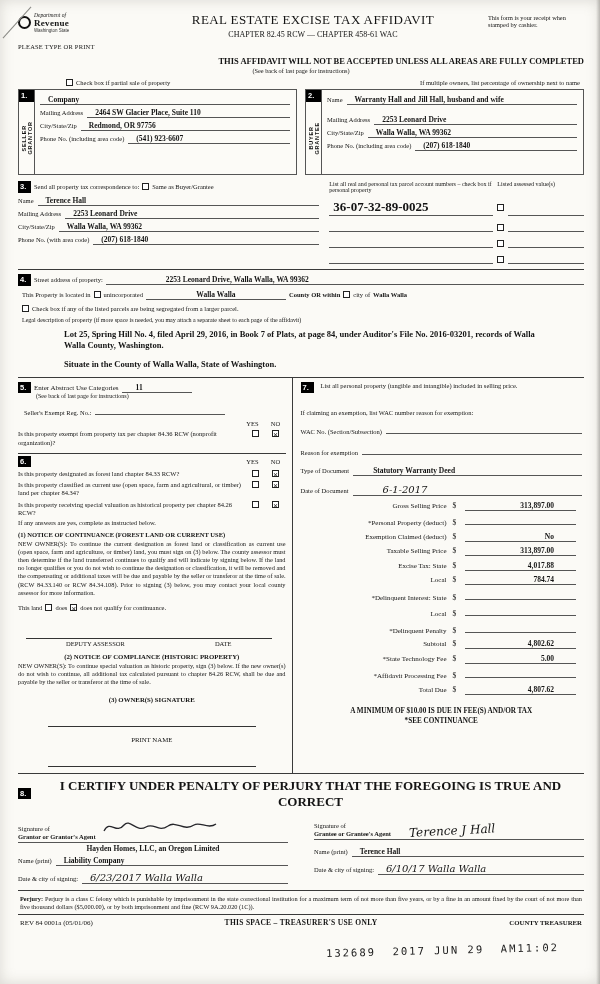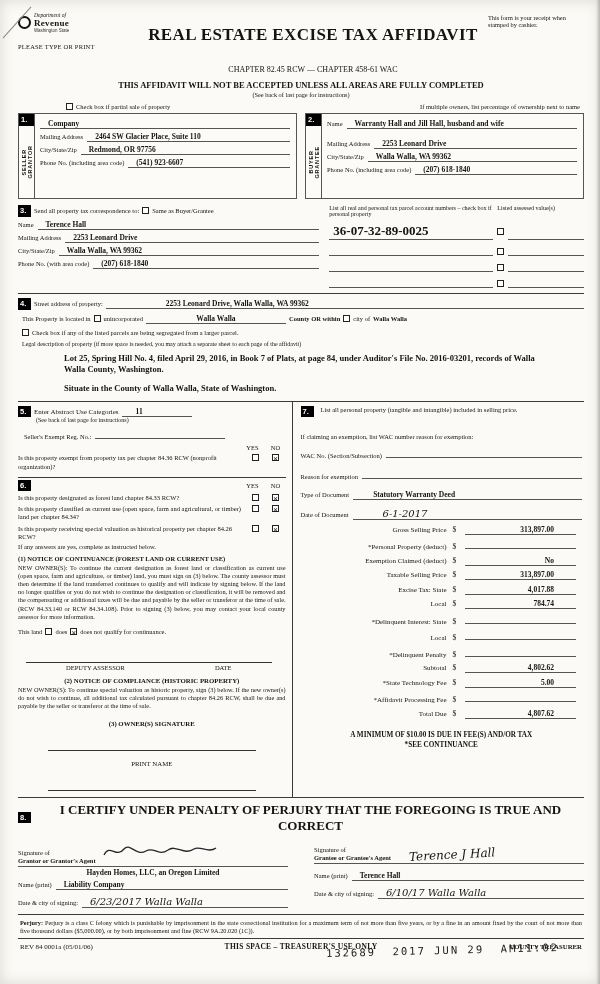--- a/index.html
+++ b/index.html
@@ -35,24 +35,24 @@
   
   .header { display:flex; align-items:flex-start; }
   .h-left { width:120px; }
   .logo { display:flex; align-items:center; gap:3px; }
   .logo-circle { width:13px; height:13px; border:2px solid #111; border-radius:50%; flex:0 0 auto; }
   .logo-dept { display:block; font:italic 5.5px "Liberation Serif", serif; }
   .logo-rev { display:block; font:bold 9px "Liberation Serif", serif; letter-spacing:.3px; }
   .logo-state { display:block; font:4.5px "Liberation Sans", sans-serif; color:#333; }
   .type-print { font-size:6.5px; margin-top:10px; letter-spacing:.2px; }
   .h-center { flex:1; text-align:center; }
-  .title { font-weight:bold; font-size:17px; letter-spacing:.4px; margin-top:13px; }
-  .subtitle { font-size:8px; margin-top:20px; }
+  .title { font-weight:normal; font-size:13px; letter-spacing:.4px; margin-top:0; }
+  .subtitle { font-size:8px; margin-top:2px; }
   .h-right { width:96px; font-size:6.3px; text-align:left; padding-top:2px; }
-  .warning { text-align:center; font-weight:bold; font-size:8.5px; margin-top:6px; }
+  .warning { text-align:right; font-weight:bold; font-size:8.5px; margin-top:6px; }
   .see-back-c { text-align:center; font-size:6.3px; margin-top:1px; }
 
   .top-row { display:flex; justify-content:space-between; margin:5px 4px 3px 48px; }
 
   
   .parties { display:flex; gap:8px; }
   .party { flex:1; border:1px solid #555; min-height:86px; display:flex; background:#fcfbf7; }
   .party-side { width:16px; border-right:1px solid #555; display:flex; flex-direction:column; align-items:stretch; }
   .party-side .numbox { width:100%; text-align:left; }
   .vwrap { flex:1; display:flex; justify-content:center; padding:3px 0; }

